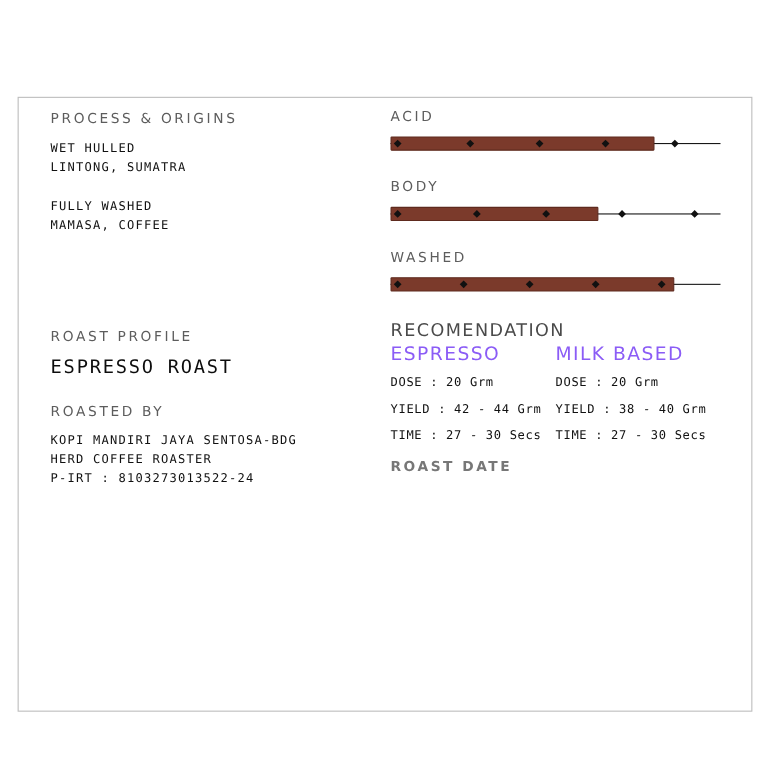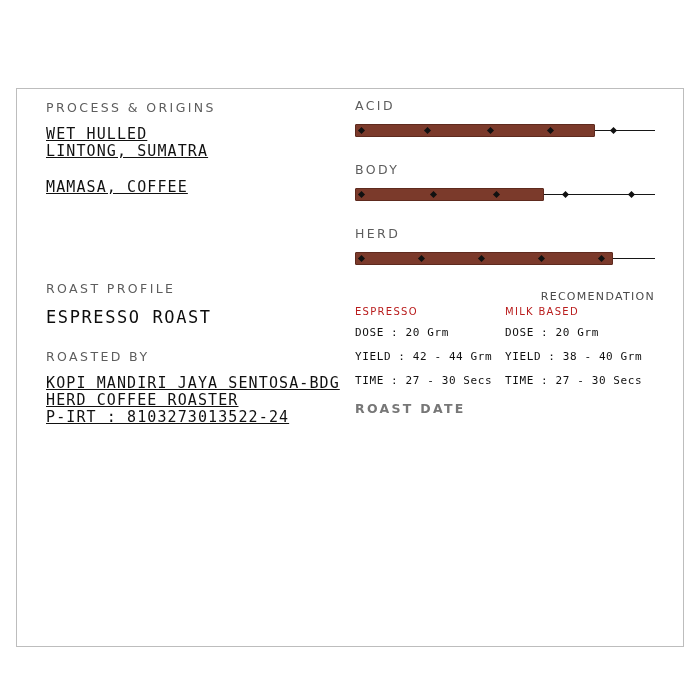--- a/index.html
+++ b/index.html
@@ -45,26 +45,25 @@
   .sec-head {
     font-size: 12.5px;
     letter-spacing: 2.4px;
     color: #5d5d5d;
     font-family: "DejaVu Sans", sans-serif;
     margin: 0 0 11px 0;
     white-space: nowrap;
   }
   .body-line {
     font-family: "DejaVu Sans Mono", monospace;
-    font-size: 15px;
+    font-size: 11px;
     letter-spacing: 1.1px;
     color: #111111;
     line-height: 17px;
     white-space: nowrap;
-    text-decoration: underline;
   }
   .group {
     margin-bottom: 19px;
   }
   .big-title {
     font-family: "DejaVu Sans Mono", monospace;
     font-size: 17px;
     letter-spacing: 1.6px;
     color: #0d0d0d;
     margin: 0 0 22px 0;
@@ -109,37 +108,36 @@
     top: 5.5px;
     width: 5px;
     height: 5px;
     margin-left: -2.5px;
     background: #111111;
     transform: rotate(45deg);
   }
 
   
   .rec-head {
-    font-size: 11px;
+    font-size: 16px;
     letter-spacing: 1.3px;
     color: #4a4a4a;
     margin: 4px 0 3px 0;
     white-space: nowrap;
-    text-align: right;
   }
   .rec-cols {
     display: flex;
     gap: 0px;
     margin-top: 2px;
   }
   .rec-col { width: 164px; }
   .rec-col-title {
-    font-size: 10px;
+    font-size: 17px;
     letter-spacing: 1.3px;
-    color: #b91c1c;
+    color: #8b5cf6;
     margin-bottom: 9px;
     white-space: nowrap;
   }
   .rec-row {
     font-family: "DejaVu Sans Mono", monospace;
     font-size: 11px;
     letter-spacing: 0.6px;
     color: #111111;
     margin-bottom: 11px;
     white-space: nowrap;
@@ -163,20 +161,21 @@
   <div class="col-left">
 
     <div class="sec-head">PROCESS &amp; ORIGINS</div>
 
     <div class="group">
       <div class="body-line">WET HULLED</div>
       <div class="body-line">LINTONG, SUMATRA</div>
     </div>
 
     <div class="group">
+      <div class="body-line">FULLY WASHED</div>
       <div class="body-line">MAMASA, COFFEE</div>
     </div>
 
     <div class="spacer-lg"></div>
 
     <div class="sec-head">ROAST PROFILE</div>
     <div class="big-title">ESPRESSO ROAST</div>
 
     <div class="sec-head">ROASTED BY</div>
     <div class="body-line">KOPI MANDIRI JAYA SENTOSA-BDG</div>
@@ -208,21 +207,21 @@
         <div class="dots"></div>
       <div class="dot" style="left: 2%;"></div>
           <div class="dot" style="left: 26%;"></div>
           <div class="dot" style="left: 47%;"></div>
           <div class="dot" style="left: 70%;"></div>
           <div class="dot" style="left: 92%;"></div>
         </div>
     </div>
 
     <div class="slider-block">
-      <div class="slider-label">HERD</div>
+      <div class="slider-label">WASHED</div>
       <div class="slider">
         <div class="track"></div>
         <div class="fill" style="width: 86%;"></div>
         <div class="dots"></div>
       <div class="dot" style="left: 2%;"></div>
           <div class="dot" style="left: 22%;"></div>
           <div class="dot" style="left: 42%;"></div>
           <div class="dot" style="left: 62%;"></div>
           <div class="dot" style="left: 82%;"></div>
         </div>

